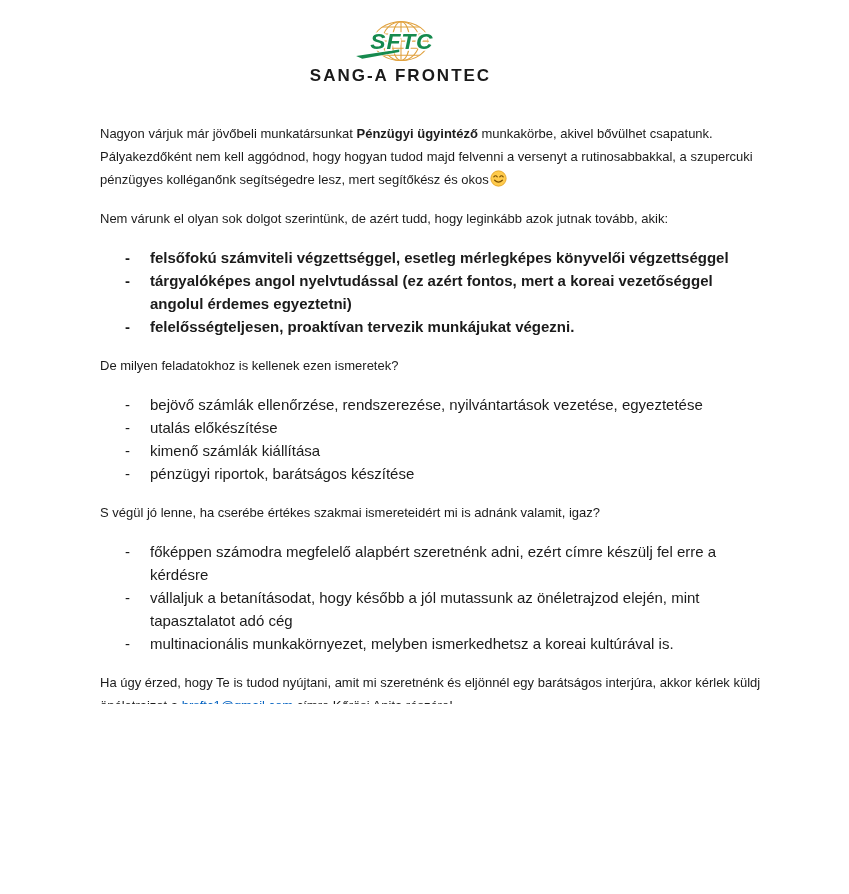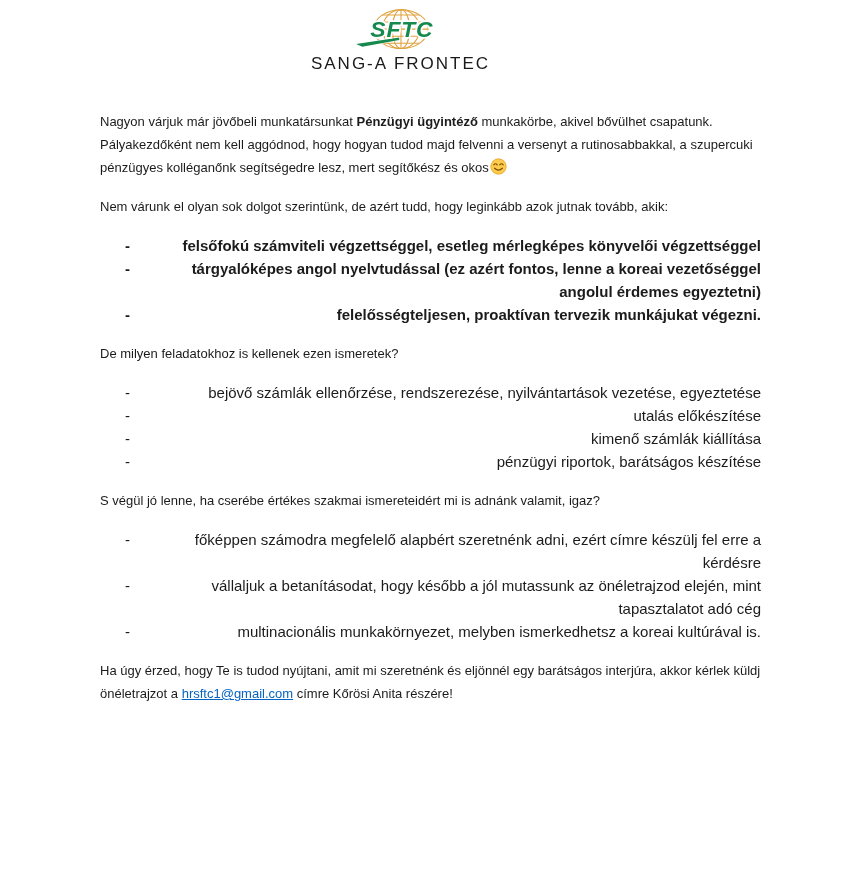--- a/index.html
+++ b/index.html
@@ -11,59 +11,58 @@
     width: 849px;
     height: 894px;
     overflow: hidden;
     font-family: "Liberation Sans", "DejaVu Sans", sans-serif;
     color: #1b1b1b;
   }
   .page {
     box-sizing: border-box;
     width: 849px;
     height: 704px;
-    padding: 8px 88px 0 100px;
+    padding: 20px 88px 0 100px;
     overflow: hidden;
   }
   
   .logo-block {
     width: fit-content;
     margin: 0 auto;
     position: relative;
     left: -30px;
     text-align: center;
   }
   .globe-svg {
     display: block;
     width: 104px;
     height: 44px;
     margin: 0 auto;
   }
   .company-name {
-    font-weight: normal;
+    font-weight: bold;
     font-size: 17px;
     line-height: 20px;
     letter-spacing: 2px;
     color: #1a1a1a;
     margin-top: 2px;
     white-space: nowrap;
   }
   
   p {
     font-size: 13px;
     line-height: 23px;
     margin: 16px 0;
   }
   p.intro { margin-top: 36px; }
   b { font-weight: bold; }
   ul {
     list-style: none;
     margin: 12px 0 12px 25px;
     padding: 0;
-    text-align: right;
   }
   li {
     position: relative;
     padding-left: 25px;
     font-size: 15px;
     line-height: 23px;
   }
   li::before {
     content: "-";
     position: absolute;
@@ -116,21 +115,21 @@
       <circle cx="10" cy="10" r="9" fill="#FFCB4C" stroke="#E3A325" stroke-width="1"></circle>
       <path d="M4.5 8 Q6.5 5.5 8.5 8" fill="none" stroke="#7A4F01" stroke-width="1.4" stroke-linecap="round"></path>
       <path d="M11.5 8 Q13.5 5.5 15.5 8" fill="none" stroke="#7A4F01" stroke-width="1.4" stroke-linecap="round"></path>
       <path d="M5.5 12 Q10 16.5 14.5 12" fill="none" stroke="#7A4F01" stroke-width="1.5" stroke-linecap="round"></path>
     </svg></p>
 
   <p>Nem várunk el olyan sok dolgot szerintünk, de azért tudd, hogy leginkább azok jutnak tovább, akik:</p>
 
   <ul class="bold-list">
     <li>felsőfokú számviteli végzettséggel, esetleg mérlegképes könyvelői végzettséggel</li>
-    <li>tárgyalóképes angol nyelvtudással (ez azért fontos, lenne a koreai vezetőséggel angolul érdemes egyeztetni)</li>
+    <li>tárgyalóképes angol nyelvtudással (ez azért fontos, mert a koreai vezetőséggel angolul érdemes egyeztetni)</li>
     <li>felelősségteljesen, proaktívan tervezik munkájukat végezni.</li>
   </ul>
 
   <p>De milyen feladatokhoz is kellenek ezen ismeretek?</p>
 
   <ul>
     <li>bejövő számlák ellenőrzése, rendszerezése, nyilvántartások vezetése, egyeztetése</li>
     <li>utalás előkészítése</li>
     <li>kimenő számlák kiállítása</li>
     <li>pénzügyi riportok, barátságos készítése</li>

